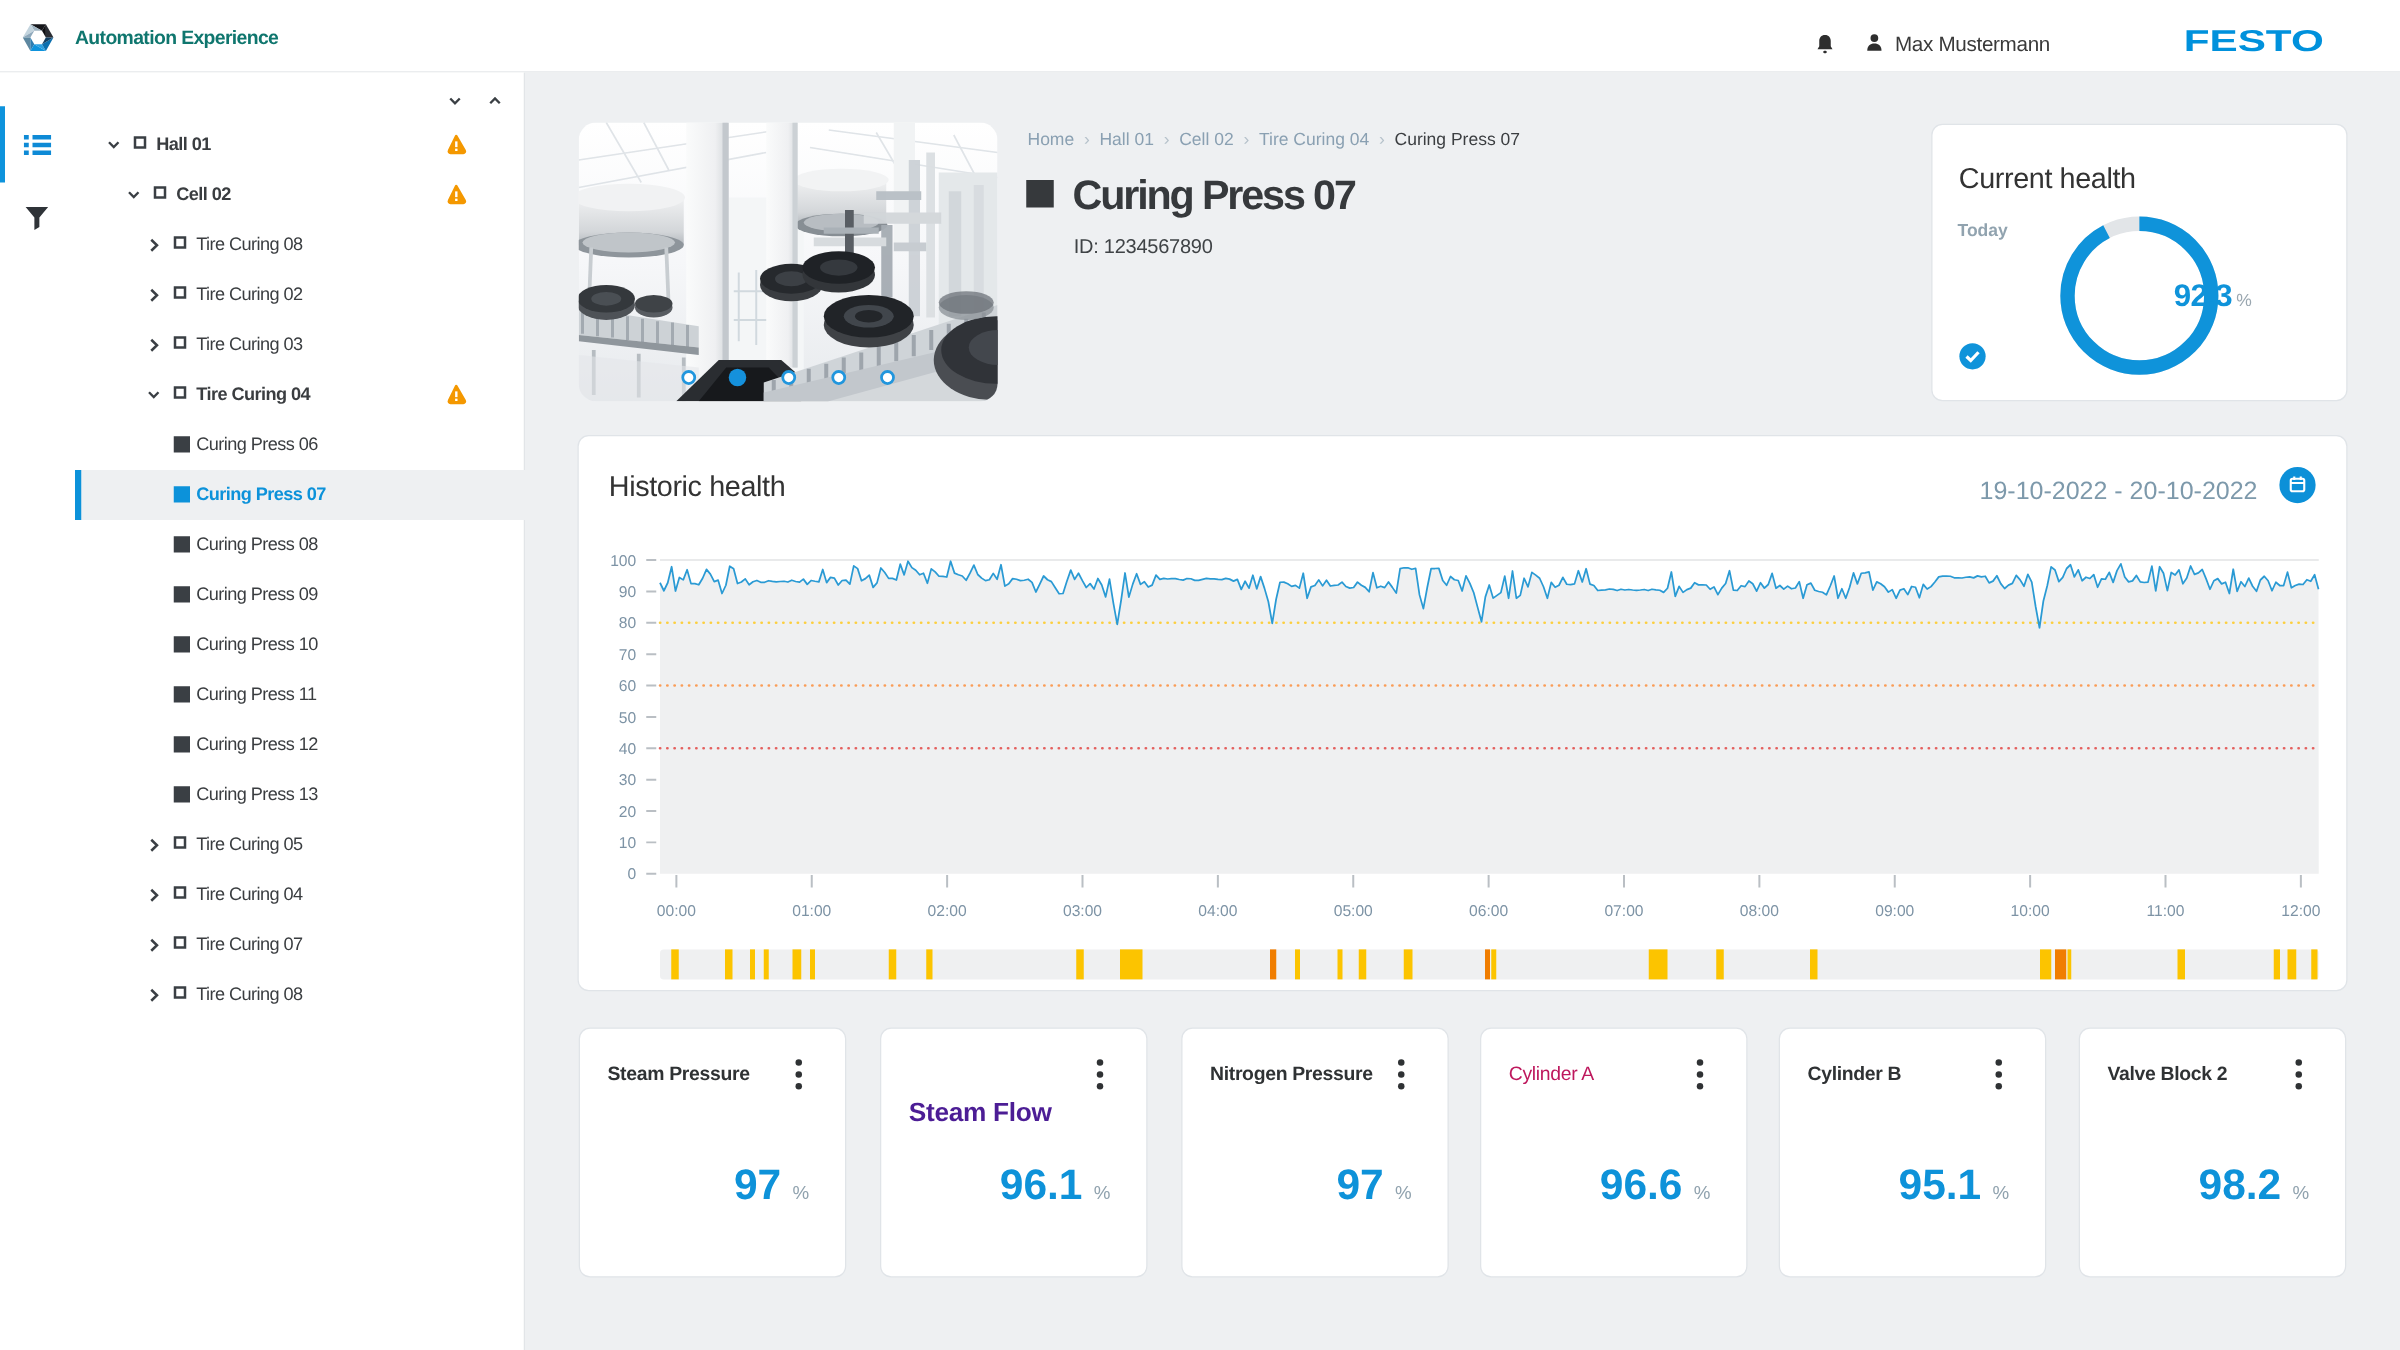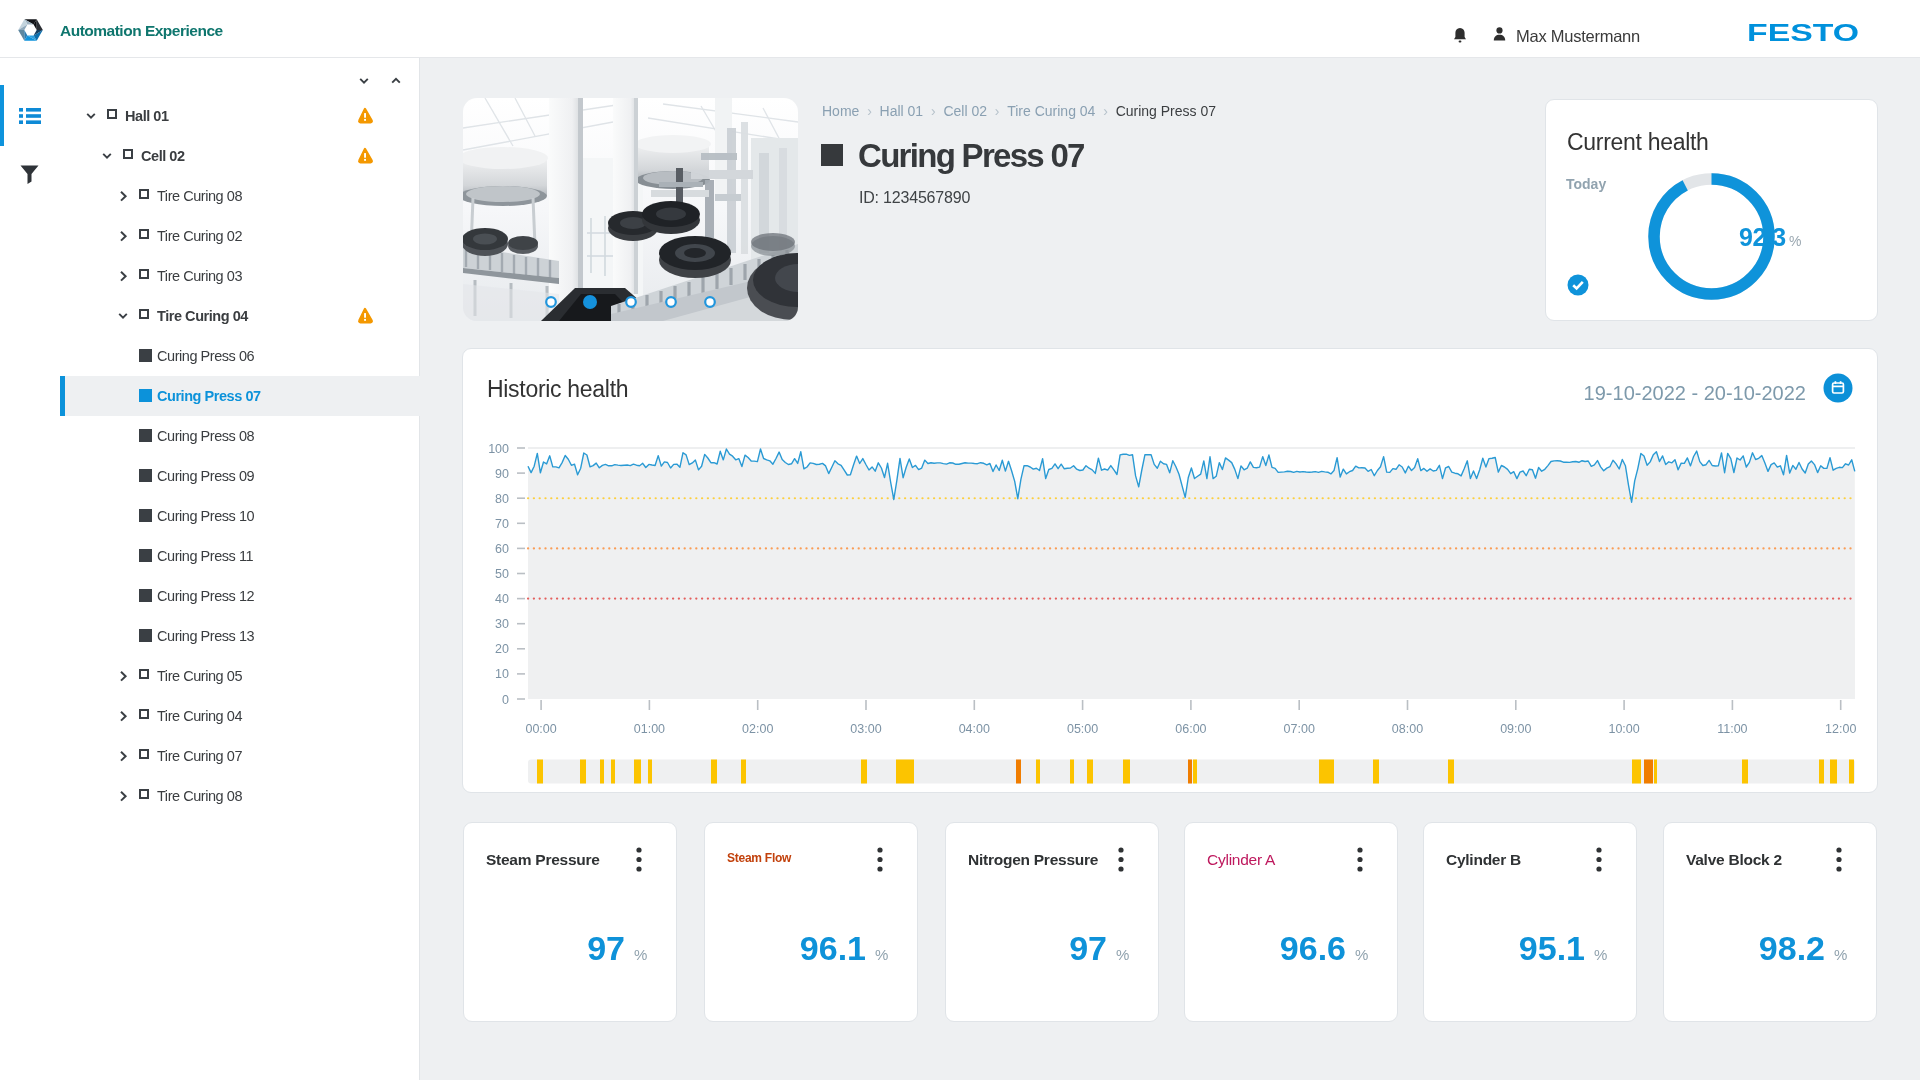--- a/index.html
+++ b/index.html
@@ -417,21 +417,21 @@
 <div class="card abs" style="left:463px;top:822px;width:214px;height:200px"></div>
 <div class="abs" style="left:486px;top:851px;font-size:15.5px;font-weight:700;color:#2f3234;letter-spacing:-0.25px">Steam Pressure</div>
 <svg class="abs" style="left:635px;top:847px" width="8" height="26">
     <circle cx="4" cy="3" r="2.6" fill="#2f3234"></circle>
     <circle cx="4" cy="12.5" r="2.6" fill="#2f3234"></circle>
     <circle cx="4" cy="22" r="2.6" fill="#2f3234"></circle>
   </svg>
 <div class="abs" style="left:466px;top:929px;width:159px;text-align:right;font-size:34px;font-weight:700;color:#0e92d9;line-height:38px">97</div>
 <div class="abs" style="left:634px;top:946px;font-size:15px;color:#90a2ae">%</div>
 <div class="card abs" style="left:704px;top:822px;width:214px;height:200px"></div>
-<div class="abs" style="left:727px;top:851px;font-size:12px;font-weight:700;color:#c2410c;letter-spacing:-0.25px">Steam Flow</div>
+<div class="abs" style="left:727px;top:879px;font-size:21px;font-weight:700;color:#4c1d95;letter-spacing:-0.25px">Steam Flow</div>
 <svg class="abs" style="left:876px;top:847px" width="8" height="26">
     <circle cx="4" cy="3" r="2.6" fill="#2f3234"></circle>
     <circle cx="4" cy="12.5" r="2.6" fill="#2f3234"></circle>
     <circle cx="4" cy="22" r="2.6" fill="#2f3234"></circle>
   </svg>
 <div class="abs" style="left:707px;top:929px;width:159px;text-align:right;font-size:34px;font-weight:700;color:#0e92d9;line-height:38px">96.1</div>
 <div class="abs" style="left:875px;top:946px;font-size:15px;color:#90a2ae">%</div>
 <div class="card abs" style="left:945px;top:822px;width:214px;height:200px"></div>
 <div class="abs" style="left:968px;top:851px;font-size:15.5px;font-weight:700;color:#2f3234;letter-spacing:-0.25px">Nitrogen Pressure</div>
 <svg class="abs" style="left:1117px;top:847px" width="8" height="26">

